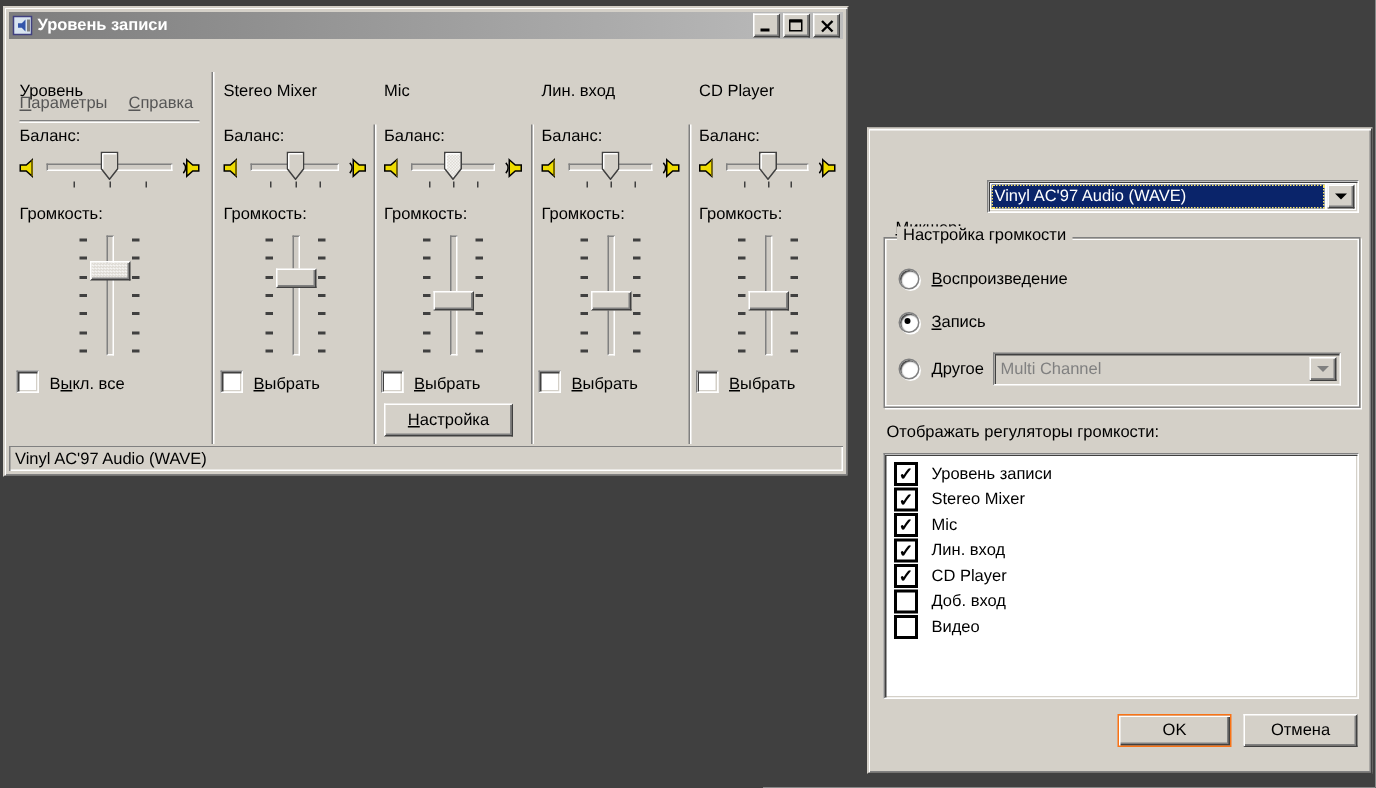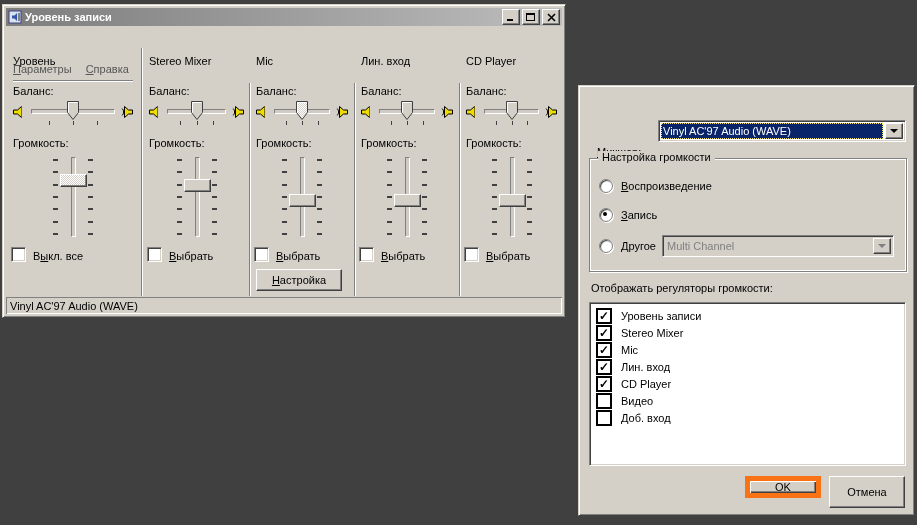--- a/index.html
+++ b/index.html
@@ -51,21 +51,21 @@
              background-size:2px 2px;}
 
   .chkrow{position:absolute;top:198px;left:2px;display:flex;align-items:flex-end;white-space:nowrap;}
   .chk{width:13px;height:13px;background:#fff;border:1px solid;border-color:#808080 #fff #fff #808080;
        box-shadow:inset 1px 1px 0 #404040, inset -1px -1px 0 #D4D0C8;
        display:flex;align-items:center;justify-content:center;font-weight:bold;font-size:11px;margin-right:7px;}
 
   .btn{background:#D4D0C8;border:1px solid;border-color:#fff #404040 #404040 #fff;
        box-shadow:inset -1px -1px 0 #808080;font-family:inherit;font-size:11px;color:#000;
        display:flex;align-items:center;justify-content:center;white-space:nowrap;}
-  .btn.default{border:5px solid #f97316;
+  .btn.default{border:1px solid #f97316;
        box-shadow:inset 1px 1px 0 #fff, inset -1px -1px 0 #404040, inset -2px -2px 0 #808080;}
 
   .statusbar{position:absolute;left:3px;right:3px;top:292px;height:17px;background:#D4D0C8;
              box-shadow:inset 1px 1px 0 #808080, inset -1px -1px 0 #fff;
              display:flex;align-items:center;padding-left:4px;}
 
   
   .fldlbl{position:absolute;white-space:nowrap;}
   .combo{position:absolute;height:20px;background:#fff;border:1px solid;border-color:#808080 #fff #fff #808080;
          box-shadow:inset 1px 1px 0 #404040, inset -1px -1px 0 #D4D0C8;display:flex;}
@@ -484,25 +484,25 @@
         <span>Лин. вход</span>
       </div>
       <div class="li">
         <span class="lchk">
             <span>✓</span>
           </span>
         <span>CD Player</span>
       </div>
       <div class="li">
         <span class="lchk"></span>
+        <span>Доб. вход</span>
+      </div>
+      <div class="li">
+        <span class="lchk"></span>
         <span>Видео</span>
       </div>
-      <div class="li">
-        <span class="lchk"></span>
-        <span>Доб. вход</span>
-      </div>
     </div>
 
     <button class="btn default" style="position:absolute;left:166px;top:390px;width:76px;height:22px;">OK</button>
-    <button class="btn" style="position:absolute;left:250px;top:390px;width:76px;height:32px;">Отмена</button>
+    <button class="btn" style="position:absolute;left:250px;top:390px;width:76px;height:22px;">Отмена</button>
   </div>
 
 </div>
 
 </body></html>

